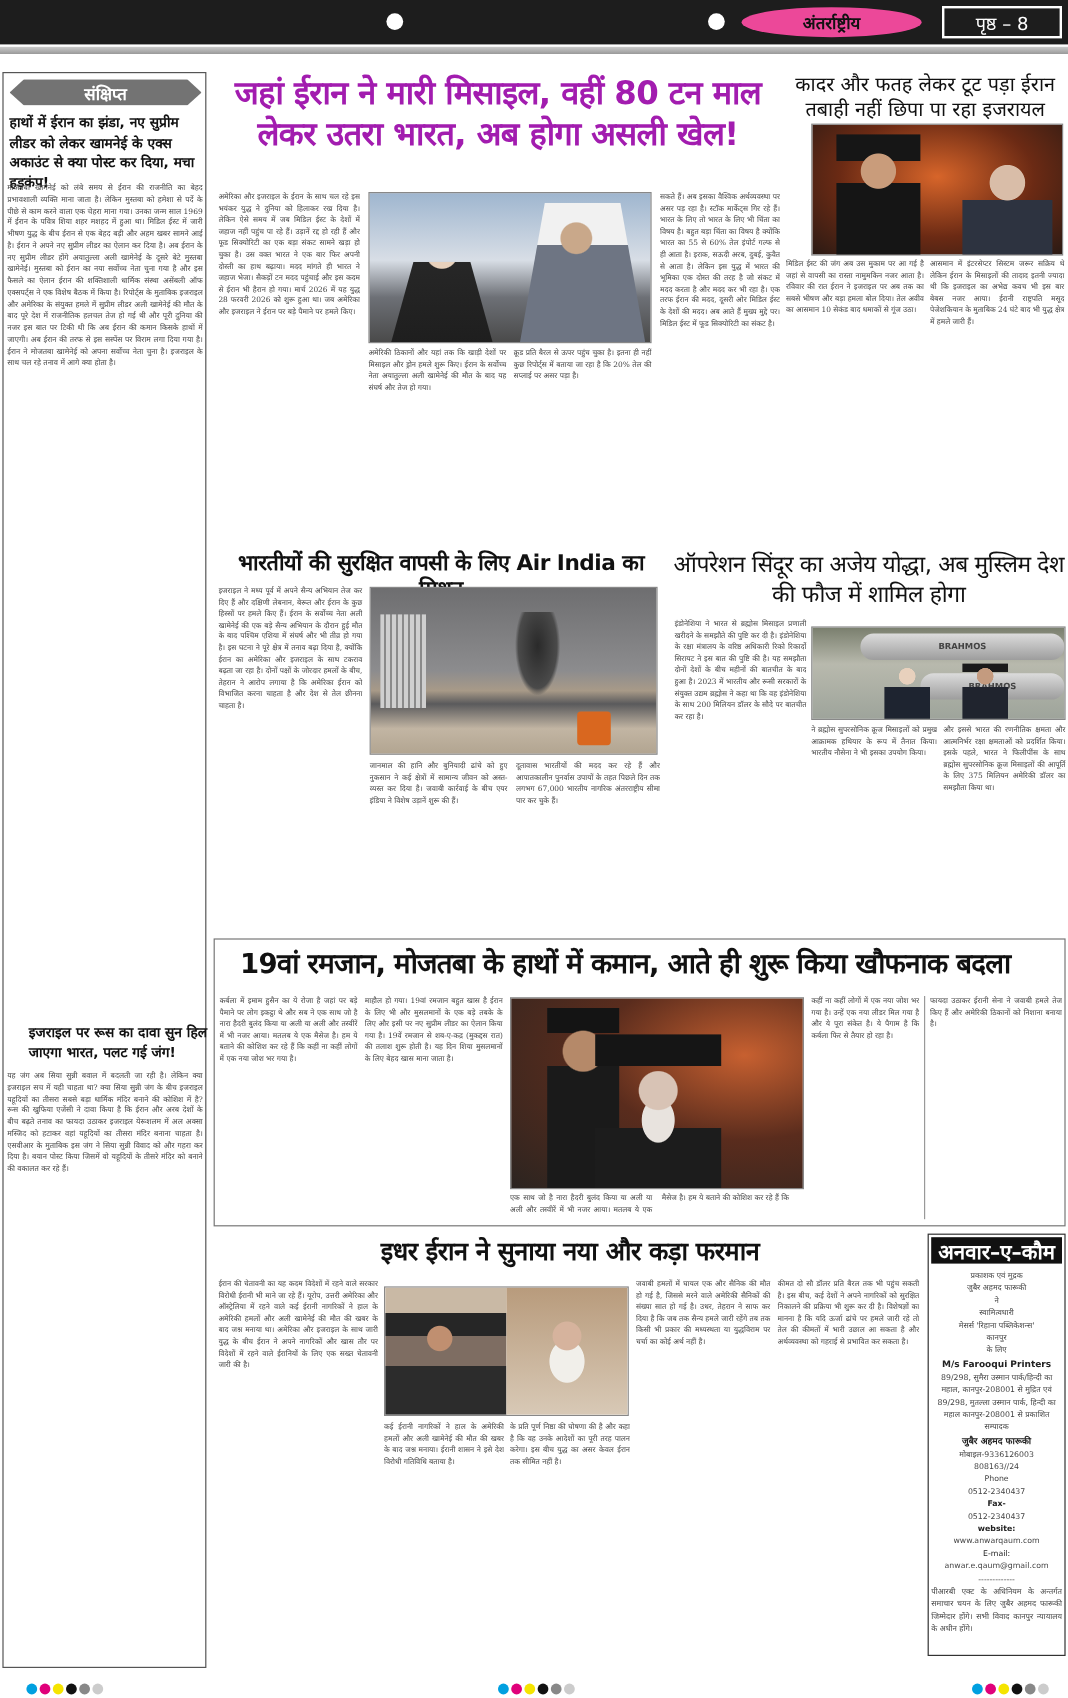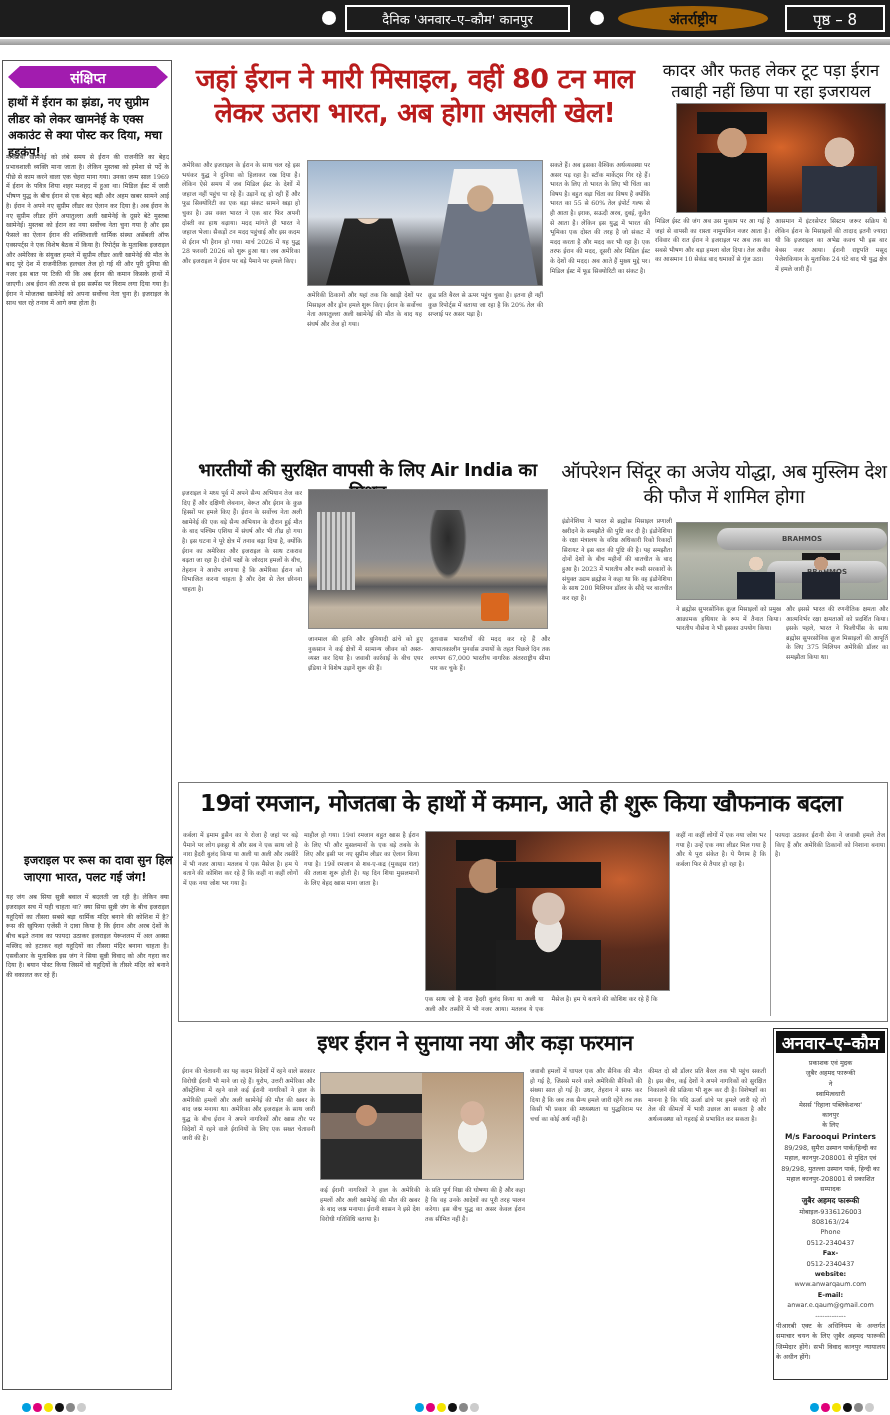--- a/index.html
+++ b/index.html
@@ -4,45 +4,44 @@
 <style>
 *{box-sizing:border-box;margin:0;padding:0}
 html,body{width:890px;height:1415px;overflow:hidden;background:#fff}
 body{font-family:"DejaVu Sans",sans-serif;color:#222;position:relative}
 .abs{position:absolute}
 
 .masthead{left:0;top:0;width:890px;height:37px;background:#1d1d1d}
 .date-box{left:5px;top:5px;width:200px;height:27px;border:2px solid #fff;color:#fff;font:bold 15px "DejaVu Sans",sans-serif;display:flex;align-items:center;justify-content:center;letter-spacing:-.5px}
 .dot{width:14px;height:14px;border-radius:50%;background:#fff}
 .paper-box{left:345px;top:5px;width:225px;height:27px;border:2px solid #fff;color:#fff;font:13px "DejaVu Sans",sans-serif;display:flex;align-items:center;justify-content:center}
-.sec-oval{left:618px;top:6px;width:150px;height:25px;border-radius:50%;background:#a16207;color:#111;font:bold 14px "DejaVu Sans",sans-serif;display:flex;align-items:center;justify-content:center}
+.sec-oval{left:618px;top:6px;width:150px;height:25px;border-radius:50%;background:#ec4899;color:#111;font:bold 14px "DejaVu Sans",sans-serif;display:flex;align-items:center;justify-content:center}
 .page-box{left:785px;top:5px;width:100px;height:27px;border:2px solid #fff;color:#fff;font:15px "DejaVu Sans",sans-serif;display:flex;align-items:center;justify-content:center}
 .rule{left:0;top:39px;width:890px;height:6px;background:linear-gradient(#ccc,#999)}
 
 .leftcol{left:2px;top:60px;width:170px;height:1330px;border:1px solid #555}
-.sankshipt{left:8px;top:66px;width:160px;height:22px;background:#a21caf;color:#fff;font:bold 14px "DejaVu Sans",sans-serif;display:flex;align-items:center;justify-content:center;clip-path:polygon(0 50%,12px 0,calc(100% - 12px) 0,100% 50%,calc(100% - 12px) 100%,12px 100%)}
+.sankshipt{left:8px;top:66px;width:160px;height:22px;background:#737373;color:#fff;font:bold 14px "DejaVu Sans",sans-serif;display:flex;align-items:center;justify-content:center;clip-path:polygon(0 50%,12px 0,calc(100% - 12px) 0,100% 50%,calc(100% - 12px) 100%,12px 100%)}
 .lhead{font:bold 11.5px/1.45 "DejaVu Sans",sans-serif;color:#111}
 .body-text{font:6.2px/1.55 "DejaVu Serif",serif;color:#444;text-align:justify;overflow:hidden}
-.hl-big{font:bold 27px/1.25 "DejaVu Sans",sans-serif;color:#b91c1c;text-align:center;letter-spacing:-.5px}
+.hl-big{font:bold 27px/1.25 "DejaVu Sans",sans-serif;color:#a21caf;text-align:center;letter-spacing:-.5px}
 .hl-mid{font:bold 18px/1.2 "DejaVu Sans",sans-serif;color:#111;letter-spacing:-.4px}
 .hl-med{font:16.5px/1.35 "DejaVu Sans",sans-serif;color:#111;text-align:center}
 .photo{overflow:hidden;border:1px solid #888}
 .frame{border:1px solid #777}
 .colorbar{display:flex;gap:2px}
 .colorbar span{width:9px;height:9px;border-radius:50%}
 .brand-box{background:#111;color:#fff;font:bold 17px "DejaVu Sans",sans-serif;display:flex;align-items:center;justify-content:center}
 .imp{font:6.5px/1.6 "DejaVu Sans",sans-serif;text-align:center;color:#444}
 .vrule{width:1px;background:#999}
 </style>
 </head>
 <body>
 
 <div class="abs masthead">
   <div class="abs dot" style="left:322px;top:11px"></div>
-  <div class="abs paper-box">दैनिक 'अनवार–ए–कौम' कानपुर</div>
   <div class="abs dot" style="left:590px;top:11px"></div>
   <div class="abs sec-oval">अंतर्राष्ट्रीय</div>
   <div class="abs page-box">पृष्ठ – 8</div>
 </div>
 <div class="abs rule"></div>
 
 <div class="abs leftcol"></div>
 <div class="abs sankshipt">संक्षिप्त</div>
 <div class="abs lhead" style="left:8px;top:94px;width:160px">हाथों में ईरान का झंडा, नए सुप्रीम लीडर को लेकर खामनेई के एक्स अकाउंट से क्या पोस्ट कर दिया, मचा हड़कंप!</div>
 <div class="abs body-text" style="left:6px;top:152px;width:163px;height:690px;font-size:6.3px">मोजतबा खामेनेई को लंबे समय से ईरान की राजनीति का बेहद प्रभावशाली व्यक्ति माना जाता है। लेकिन मुस्तबा को हमेशा से पर्दे के पीछे से काम करने वाला एक चेहरा माना गया। उनका जन्म साल 1969 में ईरान के पवित्र शिया शहर मशहद में हुआ था। मिडिल ईस्ट में जारी भीषण युद्ध के बीच ईरान से एक बेहद बड़ी और अहम खबर सामने आई है। ईरान ने अपने नए सुप्रीम लीडर का ऐलान कर दिया है। अब ईरान के नए सुप्रीम लीडर होंगे अयातुल्ला अली खामेनेई के दूसरे बेटे मुस्तबा खामेनेई। मुस्तबा को ईरान का नया सर्वोच्च नेता चुना गया है और इस फैसले का ऐलान ईरान की शक्तिशाली धार्मिक संस्था असेंबली ऑफ एक्सपर्ट्स ने एक विशेष बैठक में किया है। रिपोर्ट्स के मुताबिक इजराइल और अमेरिका के संयुक्त हमले में सुप्रीम लीडर अली खामेनेई की मौत के बाद पूरे देश में राजनीतिक हलचल तेज हो गई थी और पूरी दुनिया की नजर इस बात पर टिकी थी कि अब ईरान की कमान किसके हाथों में जाएगी। अब ईरान की तरफ से इस सस्पेंस पर विराम लगा दिया गया है। ईरान ने मोजतबा खामेनेई को अपना सर्वोच्च नेता चुना है। इजराइल के साथ चल रहे तनाव में आगे क्या होता है।</div>
@@ -127,21 +126,21 @@
   <div>सम्पादक</div>
   <div style="font-weight:bold;font-size:7.5px;color:#222">जुबैर अहमद फारूकी</div>
   <div>मोबाइल-9336126003</div>
   <div>808163//24</div>
   <div>Phone</div>
   <div>0512-2340437</div>
   <div style="font-weight:bold;color:#222">Fax-</div>
   <div>0512-2340437</div>
   <div style="font-weight:bold;color:#222">website:</div>
   <div>www.anwarqaum.com</div>
-  <div style="font-weight:bold;color:#222">E-mail:</div>
+  <div style="font-weight:normal;color:#222">E-mail:</div>
   <div>anwar.e.qaum@gmail.com</div>
   <div>-------------</div>
   <div style="text-align:justify">पीआरबी एक्ट के अधिनियम के अन्तर्गत समाचार चयन के लिए जुबैर अहमद फारूकी जिम्मेदार होंगे। सभी विवाद कानपुर न्यायालय के अधीन होंगे।</div>
 </div>
 
 <div class="abs colorbar" style="left:22px;top:1403px">
   <span style="background:#00a0e0"></span>
   <span style="background:#e0007a"></span>
   <span style="background:#f5e400"></span>
   <span style="background:#111"></span>

